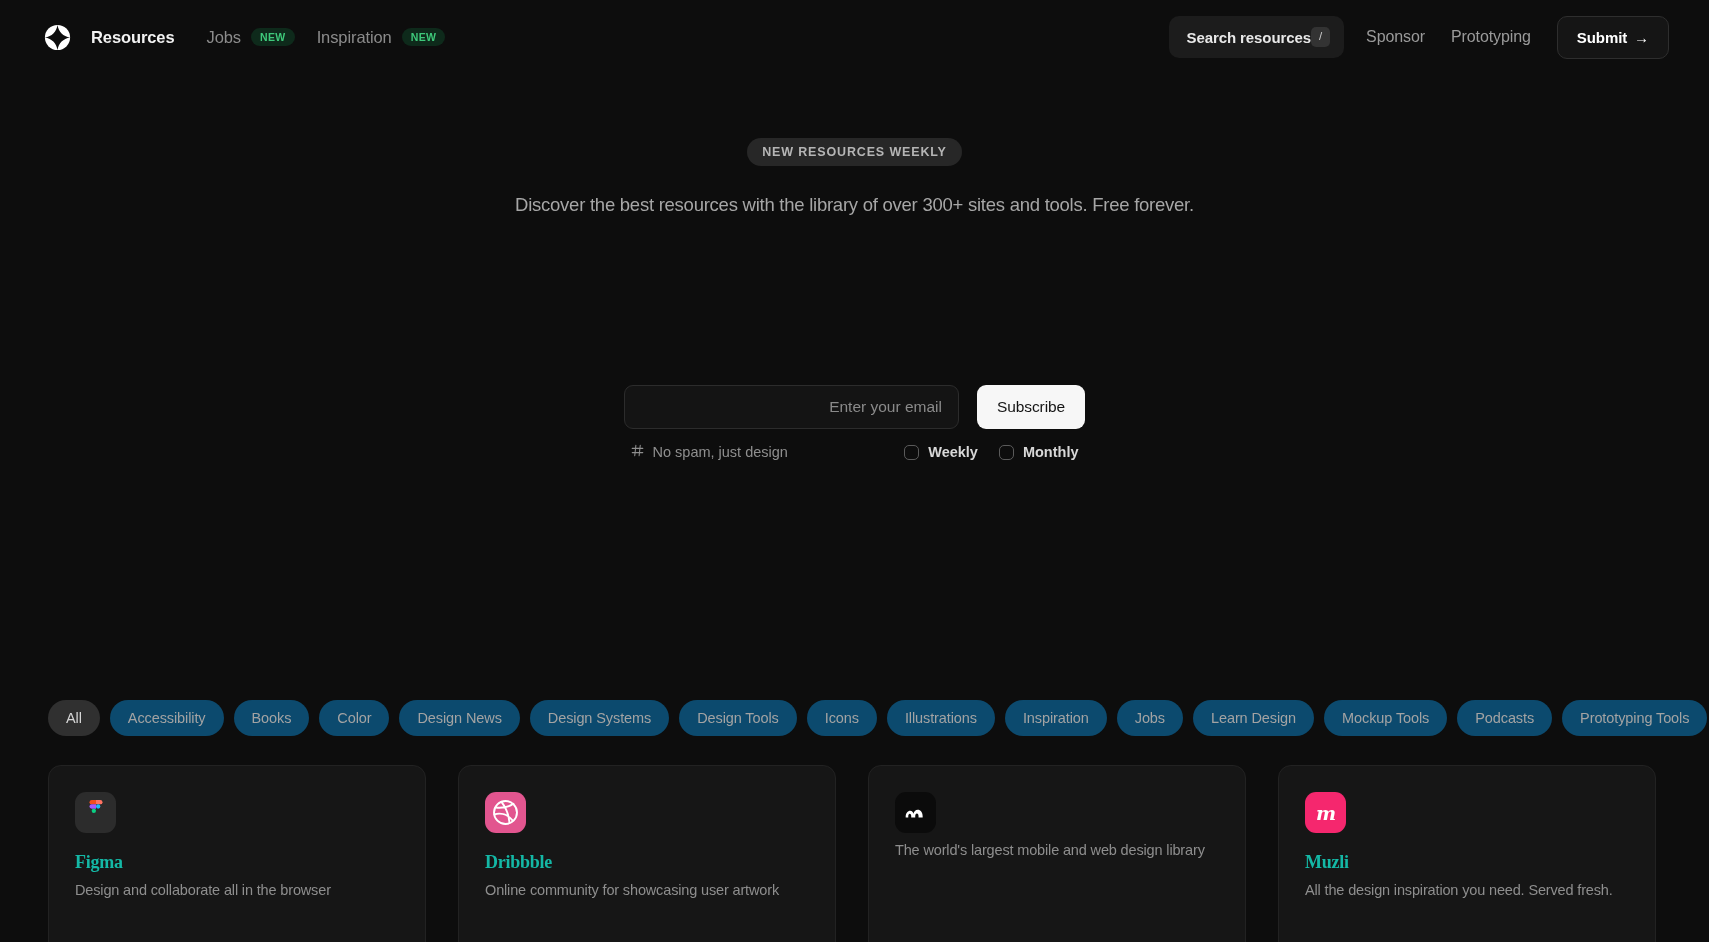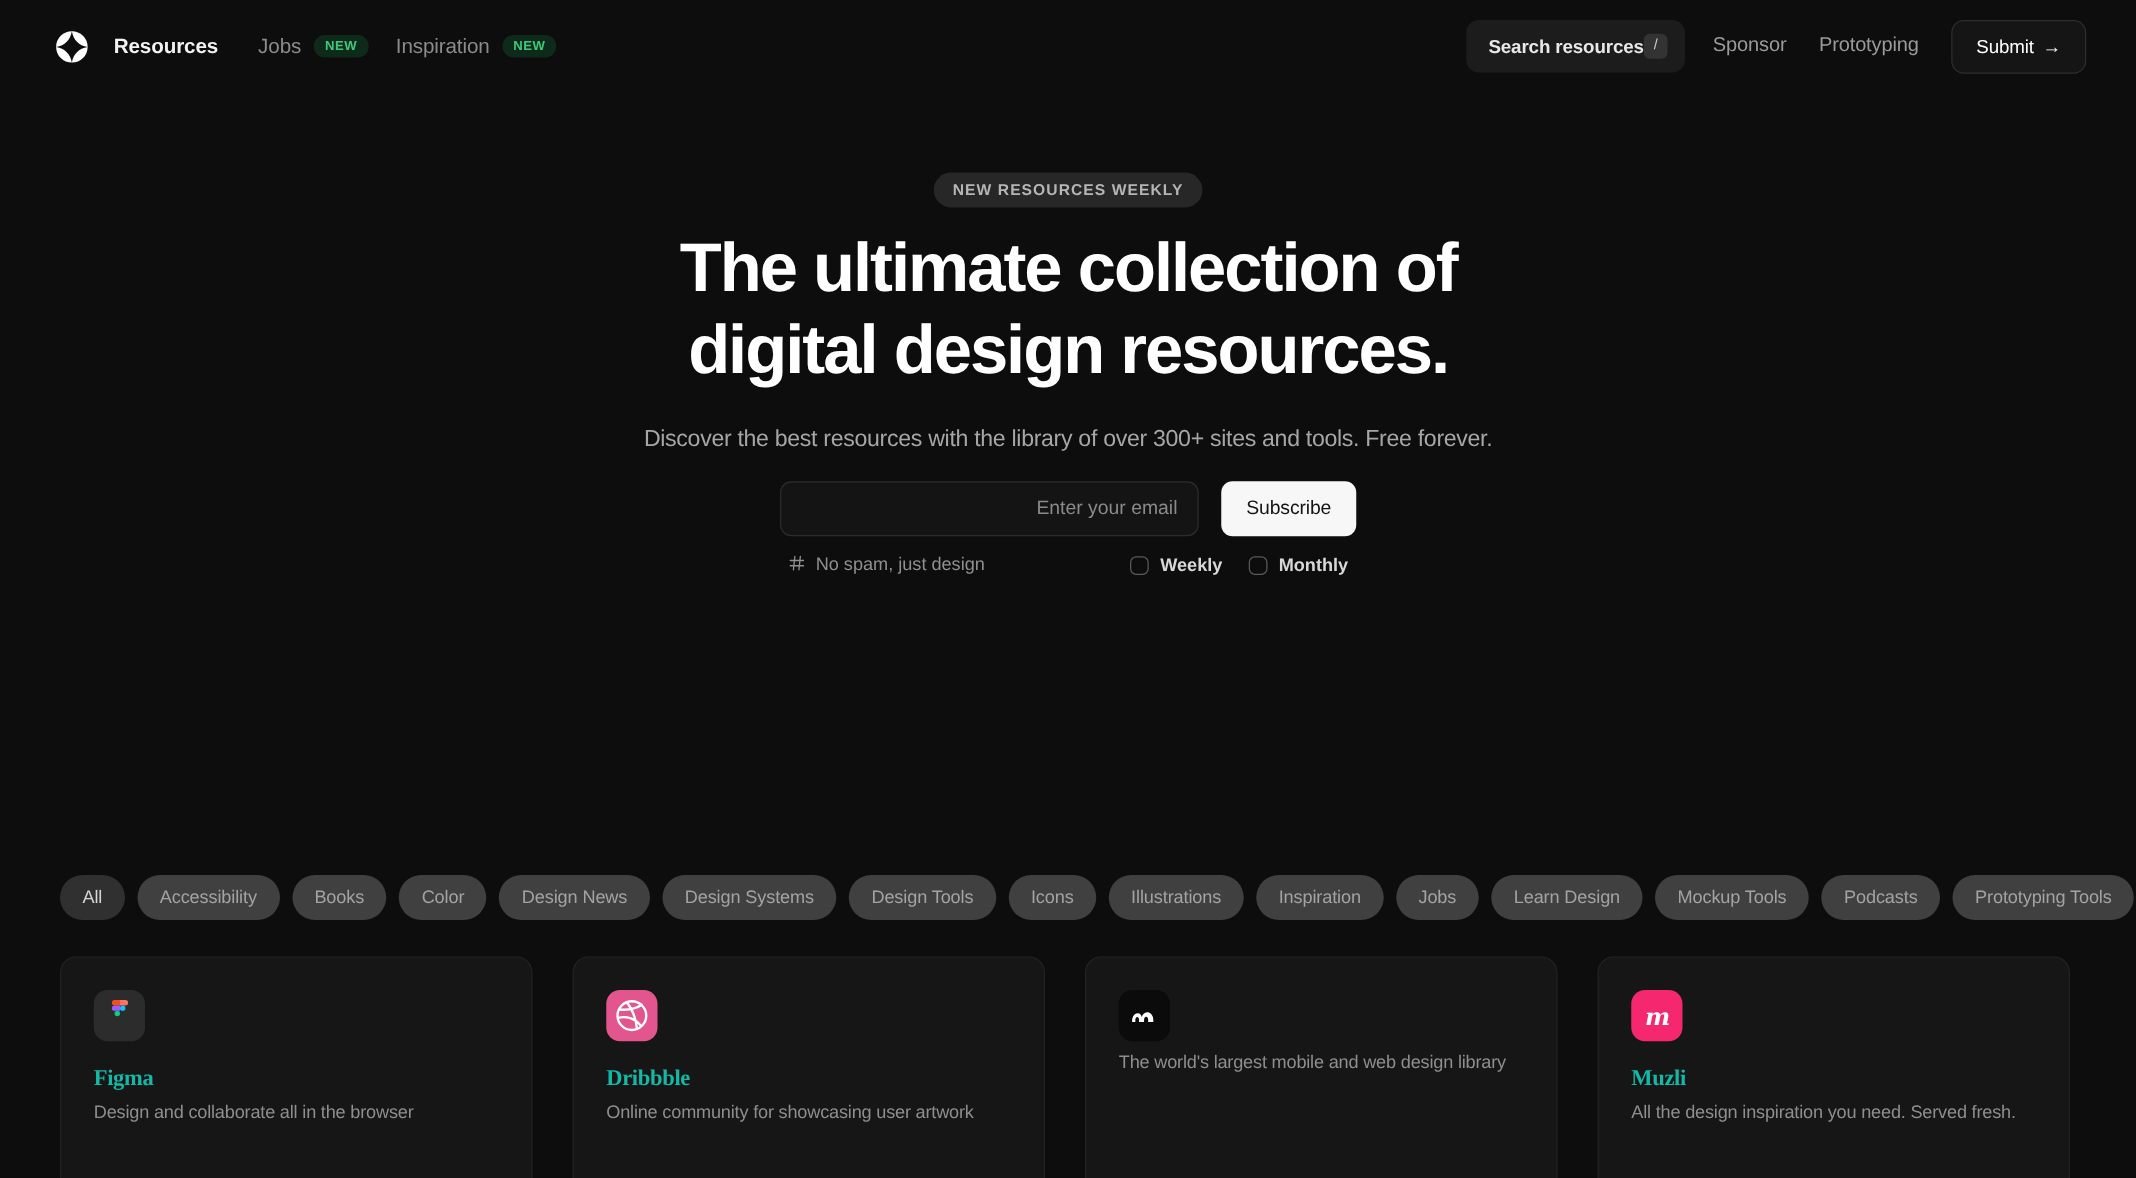--- a/index.html
+++ b/index.html
@@ -75,21 +75,21 @@
   .nav-right-link {
     font-size: 16px; color: #9a9a9a; text-decoration: none;
     margin-right: 26px; white-space: nowrap;
     letter-spacing: -0.1px;
   }
   .submit-btn {
     background: #151515;
     border: 1px solid #2e2e2e;
     border-radius: 10px;
     color: #ffffff;
-    font-size: 15px; font-weight: 400;
+    font-size: 15px; font-weight: 700;
     padding: 12px 19px;
     display: flex; align-items: center; gap: 7px;
     white-space: nowrap;
     cursor: pointer;
     letter-spacing: -0.1px;
   }
 
   
   .hero { position: absolute; top: 0; left: 0; width: 1709px; text-align: center; }
   .pill-badge {
@@ -171,21 +171,21 @@
     position: absolute;
     top: 700px; left: 0;
     width: 1709px;
     display: flex; align-items: center;
     gap: 10px;
     padding-left: 48px;
     overflow: hidden;
     white-space: nowrap;
   }
   .pill {
-    background: #404040;
+    background: #0c4a6e;
     color: #a3a3a3;
     font-size: 14.5px;
     border-radius: 20px;
     padding: 10px 18px;
     white-space: nowrap;
     cursor: pointer;
     flex: 0 0 auto;
     letter-spacing: -0.1px;
   }
   .pill.active { background: #303030; color: #d5d5d5; }
@@ -266,24 +266,20 @@
     <a class="nav-right-link" href="#">Prototyping</a>
     <button class="submit-btn">
       <span>Submit</span>
       <span>→</span>
     </button>
   </div>
 </div>
 
 <div class="hero">
   <div class="pill-badge">NEW RESOURCES WEEKLY</div>
-  <h1 class="hero-title">
-    <span>The ultimate collection of</span><br>
-    <span>digital design resources.</span>
-  </h1>
   <p class="hero-sub">Discover the best resources with the library of over 300+ sites and tools. Free forever.</p>
 </div>
 
 <div class="form-wrap">
   <div class="form-row">
     <input class="email-input" type="text" placeholder="Enter your email" style="">
     <button class="subscribe-btn">Subscribe</button>
   </div>
 
   <div class="form-meta">

